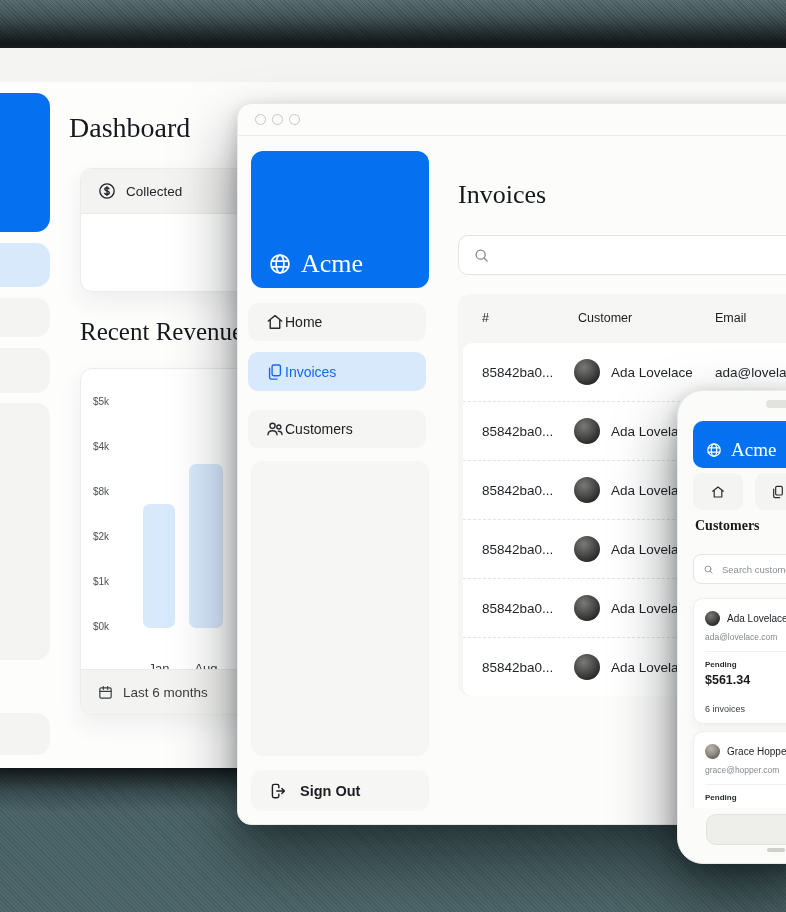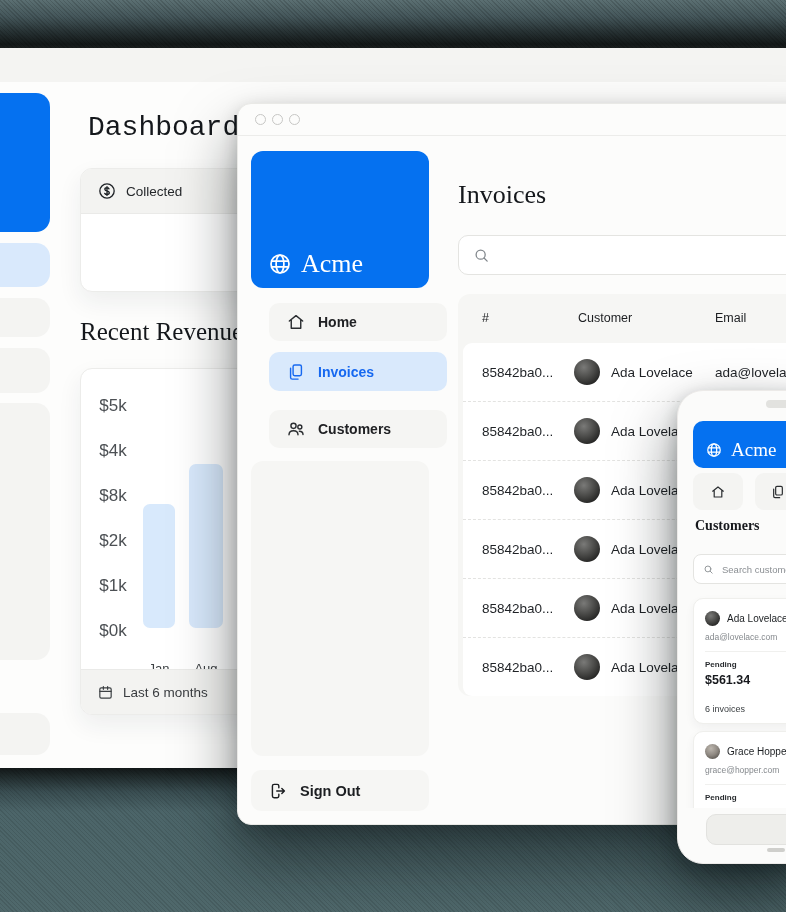--- a/index.html
+++ b/index.html
@@ -23,32 +23,32 @@
   
   .dash{z-index:1;}
   .edge-item{left:-16px;width:66px;border-radius:0 14px 14px 0;}
   .edge-blue{top:93px;height:139px;background:#0571f0;}
   .edge-lblue{top:243px;height:44px;background:#d9e9fc;}
   .edge-g1{top:298px;height:39px;background:#f4f4f2;}
   .edge-g2{top:348px;height:45px;background:#f4f4f2;}
   .edge-big{top:403px;height:257px;background:#f4f4f2;}
   .edge-out{top:713px;height:42px;background:#f4f4f2;}
 
-  .dash-title{left:88px;top:112px;font-size:28px;color:#15181c;font-family:Liberation Mono, monospace;}
+  .dash-title{left:69px;top:112px;font-size:28px;color:#15181c;}
   .collected-card{left:80px;top:168px;width:172px;height:122px;background:#fff;border-radius:12px;
     border:1px solid #ececea;box-shadow:0 10px 24px rgba(30,40,50,.07);overflow:hidden;}
   .collected-head{display:flex;align-items:center;gap:9px;height:44px;padding-left:16px;
     background:#f3f3f1;border-bottom:1px solid #eaeae8;color:#25282b;font-size:13.5px;font-weight:500;}
   .collected-body{height:77px;display:flex;align-items:center;justify-content:center;
     font-size:27px;color:#17191d;letter-spacing:.3px;}
   .revenue-title{left:80px;top:318px;font-size:25px;color:#15181c;}
   .chart-card{left:80px;top:368px;width:172px;height:345px;background:#fff;border-radius:12px;
     border:1px solid #ececea;box-shadow:0 10px 24px rgba(30,40,50,.07);overflow:hidden;}
-  .ytick{position:absolute;left:12px;width:40px;height:15px;text-align:center;
-    font-size:17px;color:#4c5054;}
+  .ytick{position:absolute;left:12px;width:40px;height:15px;text-align:left;
+    font-size:10px;color:#4c5054;}
   .bars{position:absolute;left:0;top:34px;width:172px;height:225px;}
   .bar{position:absolute;bottom:0;background:#d8e9fc;border-radius:7px;}
   .bar-0{left:62px;width:32px;}
   .bar-1{left:108px;width:34px;}
   .cat{position:absolute;top:266px;height:16px;text-align:center;font-size:13px;color:#3c4043;margin-top:26px;}
   .cat-0{left:58px;width:40px;}
   .cat-1{left:104px;width:42px;}
   .chart-foot{position:absolute;left:0;top:300px;width:172px;height:45px;background:#f3f3f1;
     border-top:1px solid #eaeae8;display:flex;align-items:center;gap:9px;padding-left:16px;
     box-sizing:border-box;font-size:13.5px;color:#3a3d40;}
@@ -58,23 +58,23 @@
     border:1px solid #e9e9e6;box-shadow:0 34px 60px rgba(10,16,18,.50),0 6px 18px rgba(10,16,18,.18);
     z-index:2;}
   .titlebar{position:absolute;left:0;top:0;width:100%;height:32px;border-bottom:1px solid #ececea;
     display:flex;align-items:center;padding-left:17px;gap:6px;box-sizing:border-box;}
   .ring{width:11px;height:11px;border-radius:50%;border:1.5px solid #c7c7c5;box-sizing:border-box;}
 
   .side-brand{left:13px;top:47px;width:178px;height:137px;background:#0571f0;border-radius:12px;
     display:flex;align-items:flex-end;padding:0 0 9px 16px;box-sizing:border-box;}
   .brand-inner{display:flex;align-items:center;gap:8px;color:#fff;}
   .brand-text{font-size:26px;}
-  .nav-item{left:31px;width:178px;height:38px;border-radius:10px;background:#f5f5f3;
-    display:flex;align-items:center;gap:12px;padding-left:17px;box-sizing:border-box;
-    font-size:14px;font-weight:700;color:#202124;}
+  .nav-item{left:10px;width:178px;height:38px;border-radius:10px;background:#f5f5f3;
+    display:flex;align-items:center;padding-left:17px;box-sizing:border-box;
+    font-size:14px;font-weight:400;color:#202124;}
   .nav-home{top:199px;}
   .nav-invoices{top:248px;height:39px;background:#d9e9fc;color:#1668f0;}
   .nav-customers{top:306px;}
   .side-skel{left:13px;top:357px;width:178px;height:295px;background:#f6f6f4;border-radius:12px;}
   .signout{left:13px;top:666px;width:178px;height:41px;border-radius:10px;background:#f6f6f4;
     display:flex;align-items:center;gap:12px;padding-left:17px;box-sizing:border-box;
     font-size:14.5px;font-weight:600;color:#1c1e21;}
 
   .win-title{left:220px;top:76px;font-size:26px;color:#15181c;}
   .search-box{left:220px;top:131px;width:356px;height:40px;background:#fff;border:1px solid #e4e4e1;

